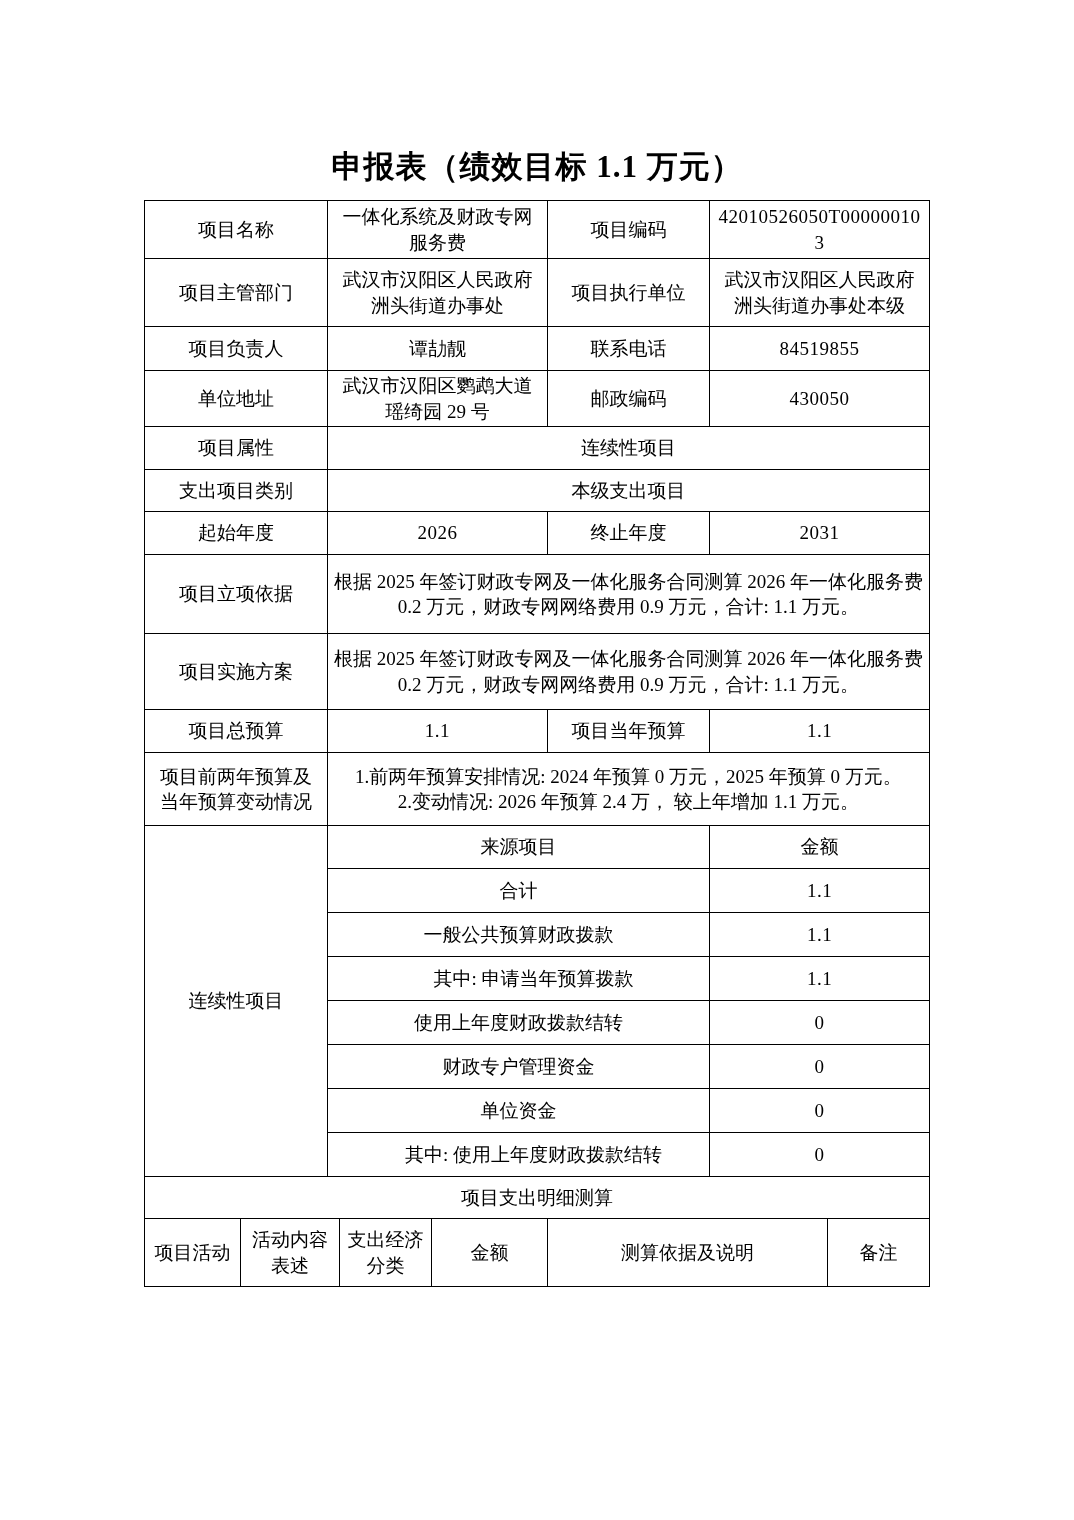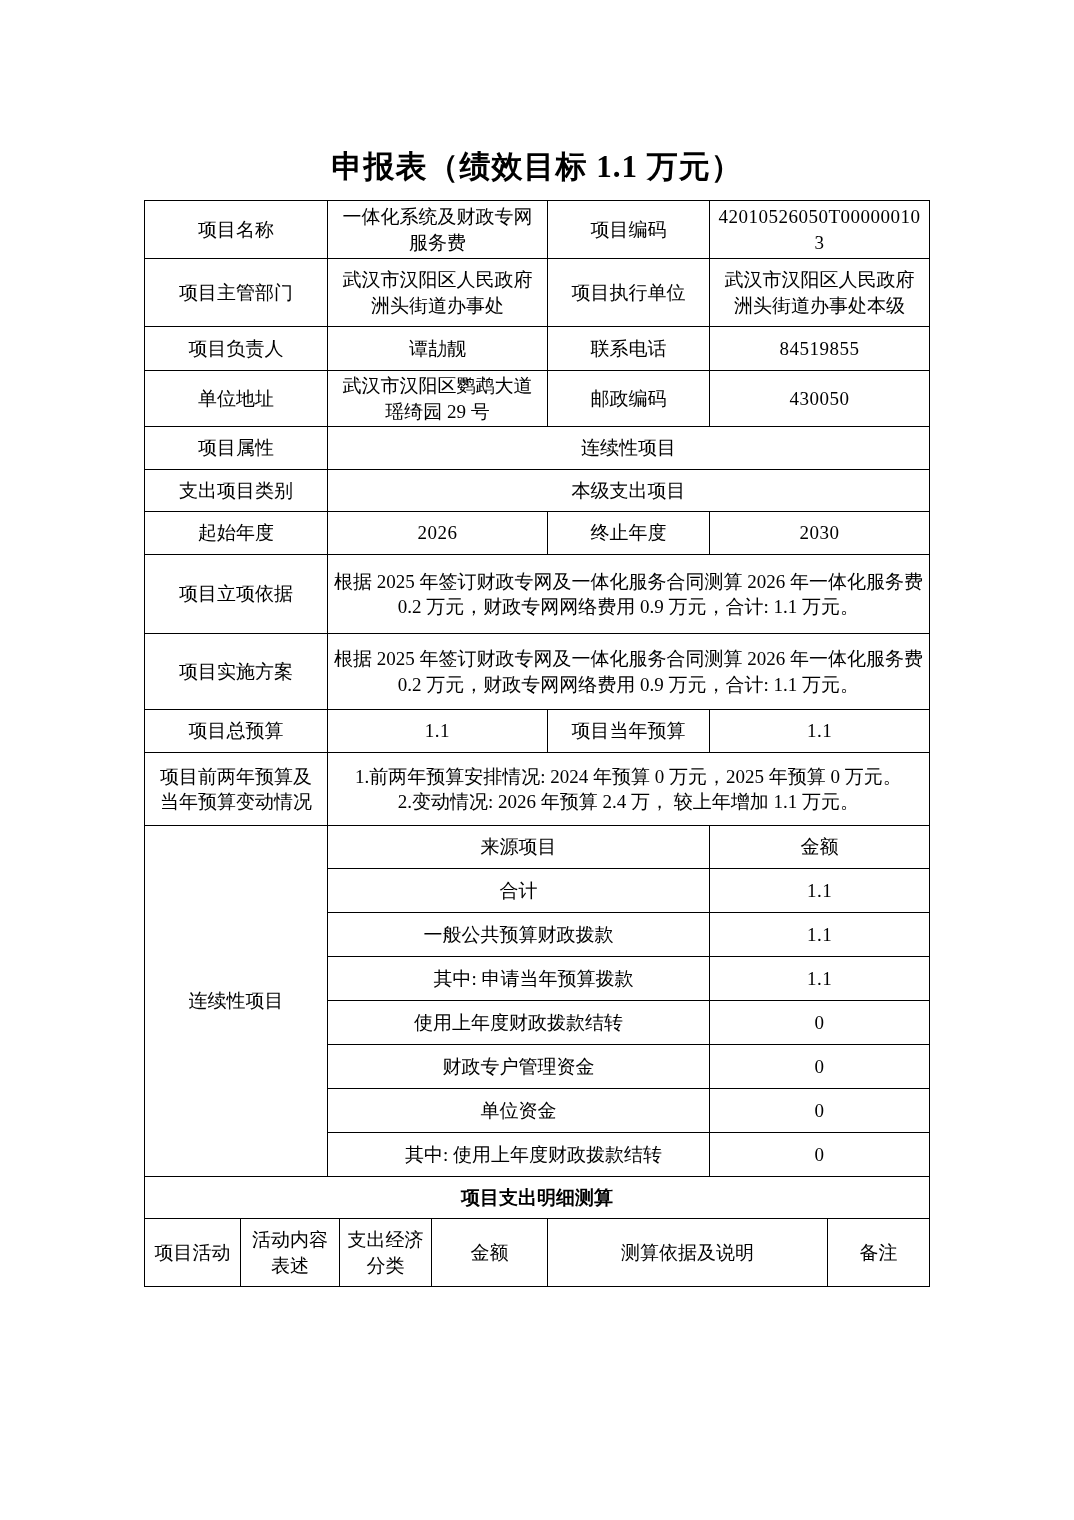--- a/index.html
+++ b/index.html
@@ -41,21 +41,21 @@
     vertical-align: middle;
     padding: 2px 6px;
     overflow: hidden;
     word-break: break-all;
   }
   td.lbl   { text-align: center; }
   td.val   { text-align: center; }
   td.txt   { text-align: left; padding-left: 8px; padding-right: 8px; }
   td.src   { text-align: left; padding-left: 8px; }
   td.src.ind { padding-left: 36px; }
-  td.sect  { font-weight: bold; text-align: center; }
+  td.sect  { font-weight: normal; text-align: center; }
   .mono-num { letter-spacing: 0.5px; }
 </style>
 </head>
 <body>
 
 <div class="page">
 
   <div class="title-block">
     <div class="title-line">申报表（绩效目标 1.1 万元）</div>
   </div>
@@ -108,21 +108,21 @@
 
     <tr style="height:42px">
       <td colspan="2" class="lbl">支出项目类别</td>
       <td colspan="6" class="val">本级支出项目</td>
     </tr>
 
     <tr style="height:43px">
       <td colspan="2" class="lbl">起始年度</td>
       <td colspan="3" class="val mono-num">2026</td>
       <td class="lbl">终止年度</td>
-      <td colspan="2" class="val mono-num">2030</td>
+      <td colspan="2" class="val mono-num">2031</td>
     </tr>
 
     <tr style="height:79px">
       <td colspan="2" class="lbl">项目立项依据</td>
       <td colspan="6" class="txt">根据 2025 年签订财政专网及一体化服务合同测算 2026 年一体化服务费 0.2 万元，财政专网网络费用 0.9 万元，合计: 1.1 万元。</td>
     </tr>
 
     <tr style="height:76px">
       <td colspan="2" class="lbl">项目实施方案</td>
       <td colspan="6" class="txt">根据 2025 年签订财政专网及一体化服务合同测算 2026 年一体化服务费 0.2 万元，财政专网网络费用 0.9 万元，合计: 1.1 万元。</td>

